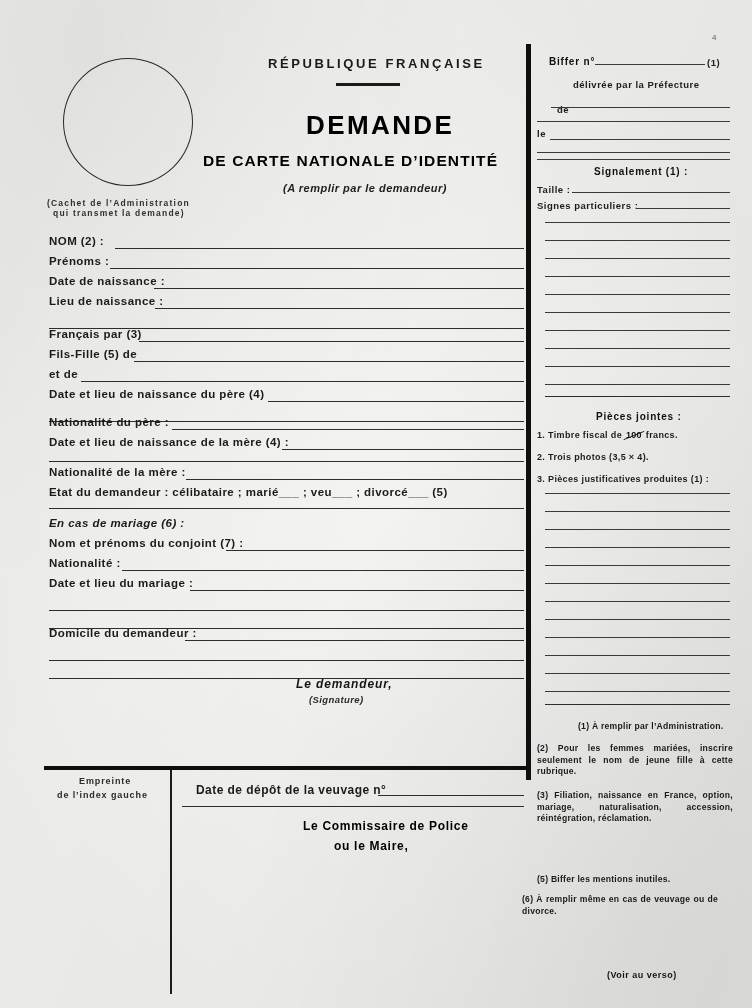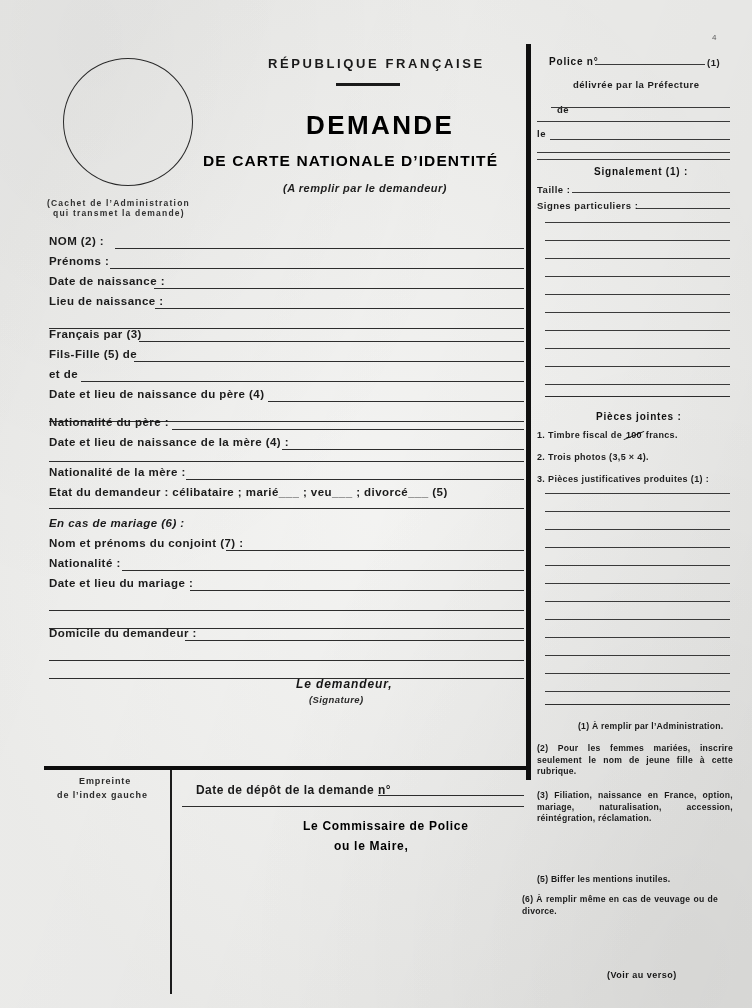--- a/index.html
+++ b/index.html
@@ -287,29 +287,29 @@
   <div class="abs" id="signature-sub" style="left:309px; top:694px;">(Signature)</div>
 
   <div class="abs" id="col-divider"></div>
   <div class="abs" id="bottom-divider-h"></div>
   <div class="abs" id="bottom-divider-v"></div>
 
   <div class="abs" id="empreinte-1" style="left:79px; top:776px;">Empreinte</div>
   <div class="abs" id="empreinte-2" style="left:57px; top:790px;">de l’index gauche</div>
   <div class="abs" id="fingerprint-area" style="left:48px; top:806px; width:116px; height:182px;"></div>
 
-  <div class="abs lbl-left" style="left:196px; top:783px; font-size:12px;">Date de dépôt de la demande n°</div>
+  <div class="abs lbl-left" style="left:196px; top:783px; font-size:12px;">Date de dépôt de la veuvage n°</div>
   <div class="rule" style="left:378px; top:795px; width:146px;"></div>
   <div class="rule" style="left:182px; top:806px; width:342px;"></div>
 
   <div class="abs commissaire" style="left:303px; top:819px;">Le Commissaire de Police</div>
   <div class="abs commissaire" style="left:334px; top:839px;">ou le Maire,</div>
   <div class="abs" id="commissaire-sign-area" style="left:182px; top:860px; width:342px; height:128px;"></div>
 
-  <div class="abs rt-head" style="left:549px; top:56px;">Police  n°</div>
+  <div class="abs rt-head" style="left:549px; top:56px;">Biffer  n°</div>
   <div class="rule thin" style="left:595px; top:64px; width:110px;"></div>
   <div class="abs rt-italic" style="left:707px; top:57px;">(1)</div>
 
   <div class="abs rt-italic" style="left:573px; top:79px;">délivrée par la Préfecture</div>
 
   <div class="abs rt-italic" style="left:537px; top:104px;margin-left:20px;">de</div>
   <div class="rule thin" style="left:551px; top:107px; width:179px;"></div>
   <div class="rule thin" style="left:537px; top:121px; width:193px;"></div>
 
   <div class="abs rt-italic" style="left:537px; top:128px;">le</div>

